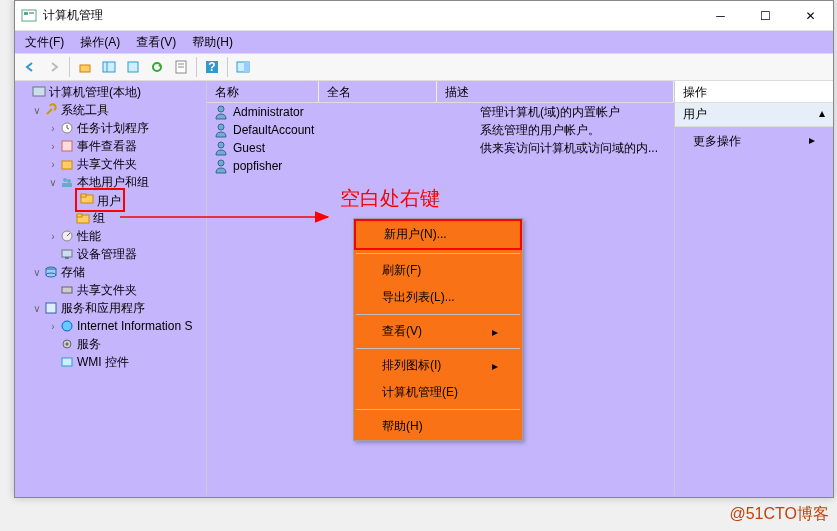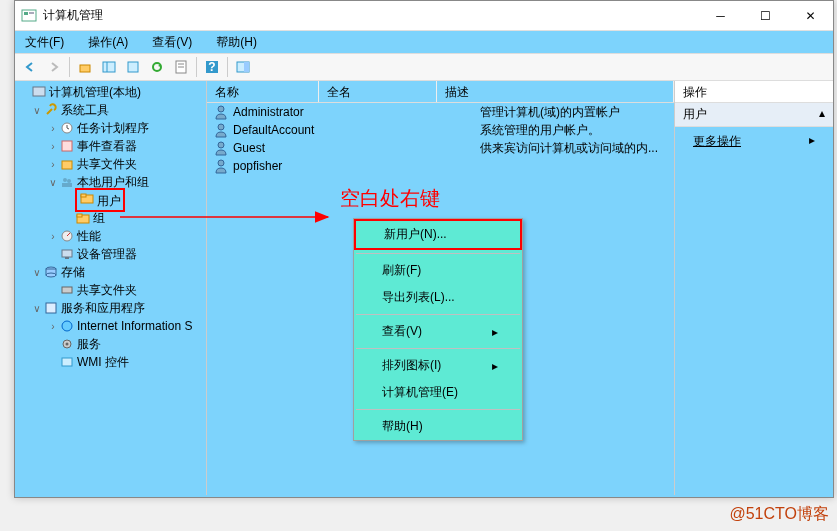--- a/index.html
+++ b/index.html
@@ -1,22 +1,22 @@
 <!DOCTYPE html>
 <html><head>
 <meta charset="utf-8">
 <style>
 * { box-sizing: border-box; margin: 0; padding: 0; font-family: "Microsoft YaHei", "Segoe UI", sans-serif; font-size: 12px; }
 body { background: #f0f0f0; width: 837px; height: 531px; position: relative; overflow: hidden; }
-.window { position: absolute; left: 14px; top: 0; width: 820px; height: 498px; background: #7dd3fc; border: 1px solid #888; box-shadow: 0 0 8px rgba(0,0,0,.2); }
+.window { position: absolute; left: 14px; top: 0; width: 820px; height: 498px; background: #c4b5fd; border: 1px solid #888; box-shadow: 0 0 8px rgba(0,0,0,.2); }
 .titlebar { height: 30px; background: #fff; display: flex; align-items: center; padding: 0 0 0 6px; border-bottom: 1px solid #e0e0e0; }
 .titlebar .icon { width: 16px; height: 16px; margin-right: 6px; }
 .titlebar .title { flex: 1; }
 .titlebar .winbtn { width: 45px; height: 29px; display: flex; align-items: center; justify-content: center; }
-.menubar { height: 22px; padding: 0 4px; display: flex; align-items: center; gap: 12px; }
+.menubar { height: 22px; padding: 0 4px; display: flex; align-items: center; gap: 4px; }
 .menubar span { padding: 2px 6px; }
 .toolbar { height: 28px; border-top: 1px solid #ddd; border-bottom: 1px solid #ddd; display: flex; align-items: center; padding: 0 4px; gap: 2px; background: #f7f7f7; }
 .toolbar .tbtn { width: 22px; height: 22px; display: flex; align-items: center; justify-content: center; border: 1px solid transparent; }
 .toolbar .sep { width: 1px; height: 20px; background: #ccc; margin: 0 2px; }
 .body { display: flex; height: calc(100% - 82px); }
 .treepane { width: 192px; border-right: 1px solid #ccc; overflow: hidden; }
 .tree { padding: 2px 0; }
 .node { display: flex; align-items: center; height: 18px; padding-left: 4px; white-space: nowrap; }
 .tw { width: 12px; text-align: center; color: #666; font-size: 10px; }
 .nic { width: 16px; height: 16px; margin-right: 2px; display: inline-flex; align-items: center; justify-content: center; }
@@ -28,22 +28,22 @@
 .listhead { height: 22px; border-bottom: 1px solid #ddd; display: flex; }
 .listhead div { padding: 3px 8px; border-right: 1px solid #eee; }
 .listrow { display: flex; height: 18px; align-items: center; }
 .listrow .c1 { width: 112px; padding-left: 6px; display: flex; align-items: center; }
 .listrow .c2 { width: 118px; }
 .listrow .c3 { flex: 1; margin-left: 43px; }
 .uic { width: 16px; height: 16px; margin-right: 4px; }
 .actionpane { width: 158px; }
 .actionhead { height: 22px; border-bottom: 1px solid #ddd; padding: 3px 8px; background: #fff; }
 .actioncat { background: #e6eef7; padding: 3px 8px; display: flex; justify-content: space-between; border-bottom: 1px solid #ddd; }
-.actionitem { padding: 6px 18px; text-decoration: underline; }
-.ctxmenu { position: absolute; left: 353px; top: 218px; width: 170px; background: #5eead4; border: 1px solid #a0a0a0; box-shadow: 2px 2px 4px rgba(0,0,0,.25); }
+.actionitem { padding: 6px 18px; }
+.ctxmenu { position: absolute; left: 353px; top: 218px; width: 170px; background: #f97316; border: 1px solid #a0a0a0; box-shadow: 2px 2px 4px rgba(0,0,0,.25); }
 .ctxitem { padding: 5px 24px 5px 28px; display: flex; justify-content: space-between; align-items: center; }
 .ctxsep { height: 1px; background: #c0c0c0; margin: 3px 2px; }
 .hlbox { border: 2px solid #f00; }
 .anno { position: absolute; left: 340px; top: 185px; color: #f00; font-size: 20px; font-family: SimSun, serif; text-align: center; }
 .arrow { position: absolute; left: 120px; top: 207px; }
 .watermark { position: absolute; right: 8px; bottom: 6px; color: #c2410c; font-size: 16px; }
 svg { display: block; }
 </style>
 </head>
 <body>

